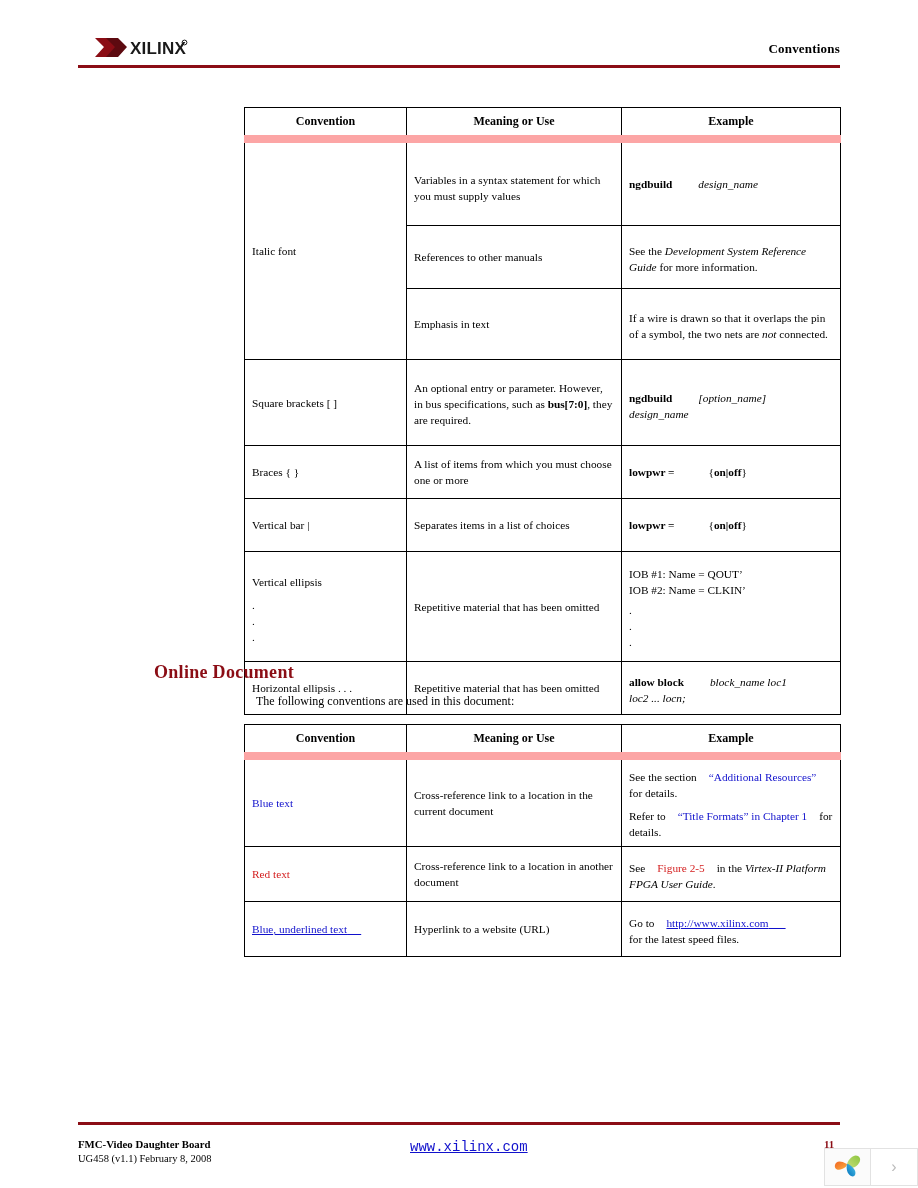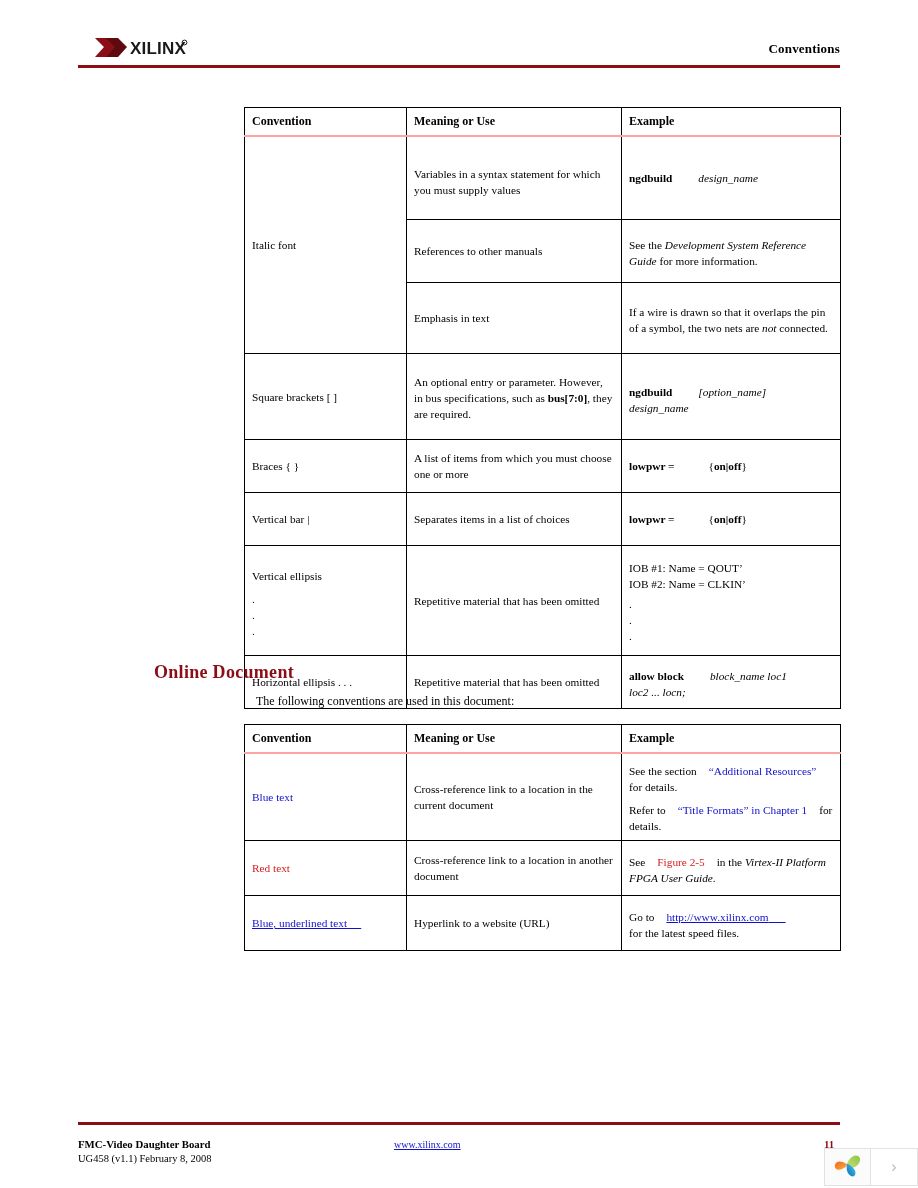--- a/index.html
+++ b/index.html
@@ -67,25 +67,26 @@
     line-height: 1.42;
   }
   .conv-table td, .conv-table th {
     border: 1px solid #000000;
     padding: 5px 7px 5px 7px;
     vertical-align: middle;
     text-align: left;
     font-weight: normal;
   }
   .conv-table thead th {
+    text-align: center;
     font-weight: bold;
     font-size: 12px;
     padding-top: 5px;
     padding-bottom: 5px;
-    border-bottom: 2px solid #fca5a5;
+    border-bottom: 8px solid #fca5a5;
   }
   .col-a { width: 162px; }
   .col-b { width: 215px; }
   .col-c { width: 219px; }
 
   .cell-top { vertical-align: top; }
   .bold { font-weight: bold; }
   .ital { font-style: italic; }
   .blue { color: #1111CC; }
   .red  { color: #D42020; }
@@ -130,25 +131,26 @@
     font-weight: bold;
   }
   .footer-left-2 {
     position: absolute;
     left: 78px;
     top: 1153px;
     font-size: 10.5px;
   }
   .footer-center {
     position: absolute;
-    left: 394px;
+    left: 410px;
     top: 1139px;
-    font-size: 10px;
+    font-size: 14px;
     color: #1111CC;
     text-decoration: underline;
+    font-family: Liberation Mono, monospace;
   }
   .footer-page {
     position: absolute;
     left: 824px;
     top: 1138px;
     font-size: 10.8px;
     font-weight: bold;
     color: #8B0D15;
   }
 

